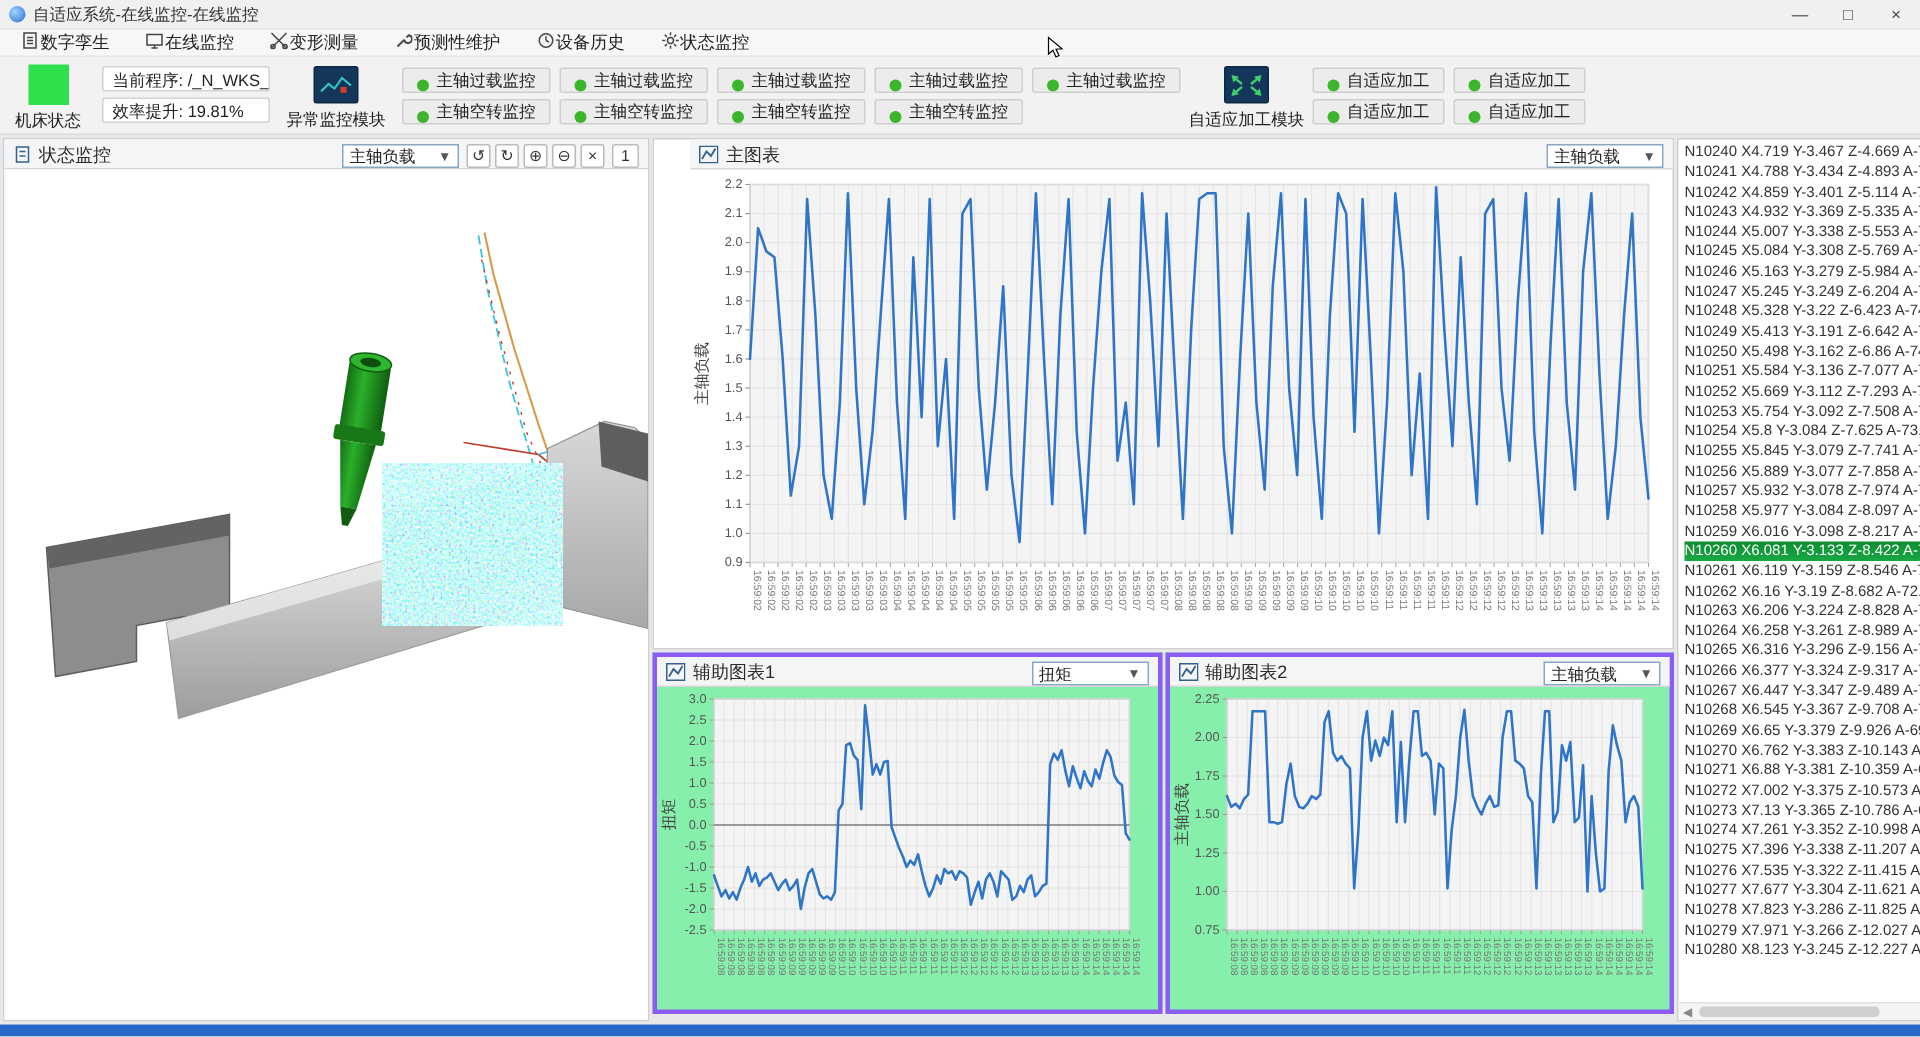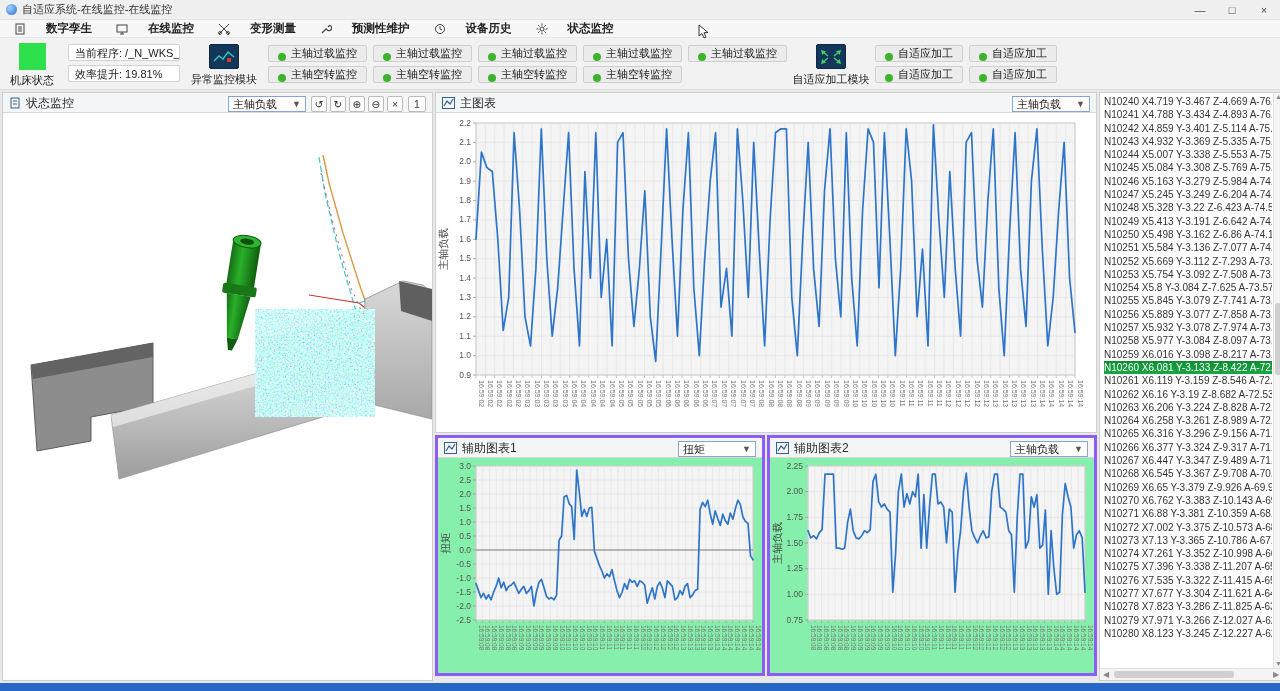--- a/index.html
+++ b/index.html
@@ -13,21 +13,21 @@
     padding-left:6px; font-size:11px; color:#333; border-bottom:1px solid #e3e3e3; }
   .app-icon { width:11px; height:11px; border-radius:50%;
     background:radial-gradient(circle at 35% 35%, #9fd4ff, #2a6bd0); margin-right:5px; flex:0 0 auto; }
   .win-controls { margin-left:auto; display:flex; height:20px; }
   .win-btn { width:32px; height:20px; display:flex; align-items:center; justify-content:center;
     font-size:11px; color:#444; cursor:default; }
 
   
   .menubar { height:18px; background:#f7f7f7; display:flex; align-items:center; gap:2px;
     padding-left:6px; font-size:11.5px; border-bottom:1px solid #e6e6e6; position:relative; }
-  .menu-item { display:flex; align-items:center; gap:20px; padding:1px 14px 1px 8px; color:#222;font-weight:bold; }
+  .menu-item { display:flex; gap:1px; padding:1px 14px 1px 8px; color:#222; }
   .menu-item svg { display:block; }
   .mouse-cursor { position:absolute; left:698px; top:4px; pointer-events:none; }
 
   
   .toolbar { height:52px; background:#f2f2f2; border-bottom:1px solid #dcdcdc;
     display:flex; align-items:flex-start; gap:12px; padding:4px 8px 0 8px; }
   .ms-col { display:flex; flex-direction:column; align-items:center; width:48px; }
   .ms-square { width:27px; height:27px; margin-top:1px; }
   .small-label { font-size:11px; color:#222; margin-top:3px; white-space:nowrap; }
   .info-col { display:flex; flex-direction:column; gap:4px; padding-top:2px; }
@@ -52,21 +52,21 @@
   .phead { height:20px; background:#f3f5f7; border-bottom:1px solid #d8d8d8; display:flex;
     align-items:flex-end; gap:5px; padding:0 6px; font-size:12px; color:#2b2b2b; flex:0 0 auto; }
   .phead .spacer { flex:1; }
   .dropdown { display:flex; align-items:center; justify-content:space-between; width:78px; height:16px;
     background:#fff; border:1px solid #89a6c6; font-size:11px; padding:0 4px; color:#222; cursor:default; }
   .dropdown .caret { font-size:9px; color:#555; }
   .mini-tools { display:flex; gap:3px; align-items:center; }
   .mini-btn { width:16px; height:16px; background:#fff; border:1px solid #bbb; border-radius:2px;
     display:flex; align-items:center; justify-content:center; font-size:10.5px; color:#333; cursor:default; }
   .viewport { flex:1; background:#fff; position:relative; overflow:hidden; }
-  .chart-wrap { background:#fff; border:1px solid #cfcfcf; display:flex; flex-direction:column; }
+  .chart-wrap { background:#fff; border:1px solid #cfcfcf; display:flex; flex-direction:column;padding-left:24px; }
   .aux-row { display:flex; gap:2px; flex:0 0 auto; }
   .aux-panel { flex:1; background:#86efac; border:3px solid #8b5cf6; display:flex; flex-direction:column; min-width:0; }
 
   
   .nc-body { flex:1; position:relative; overflow:hidden; display:flex; flex-direction:column; }
   .nc-list { flex:1; overflow:hidden; padding:2px 10px 0 4px; }
   .nc-row { font-size:10px; line-height:13.3px; height:13.3px; white-space:nowrap; overflow:hidden;
     color:#333; font-family:"Liberation Sans","DejaVu Sans",sans-serif; cursor:default; }
   .nc-row.selected { background:linear-gradient(#0f8c33,#17a842); color:#fff; }
   .v-scroll { position:absolute; right:0; top:0; bottom:12px; width:9px; background:#f4f4f4; border-left:1px solid #e2e2e2; }

